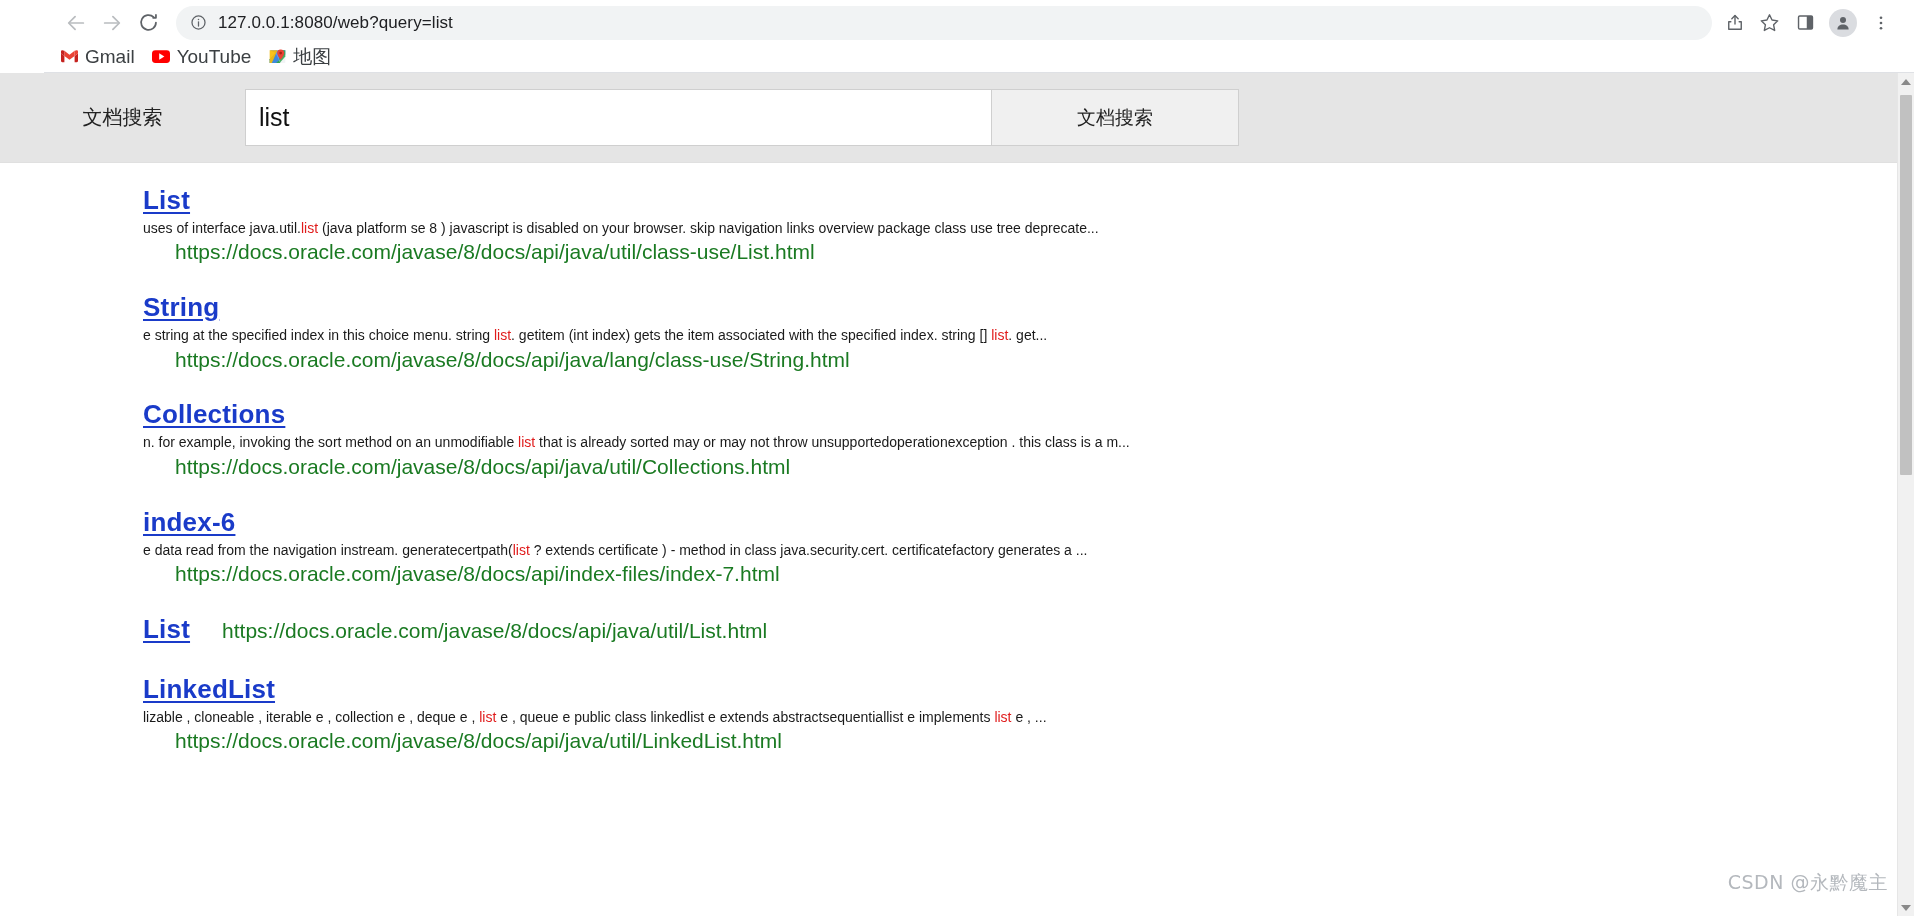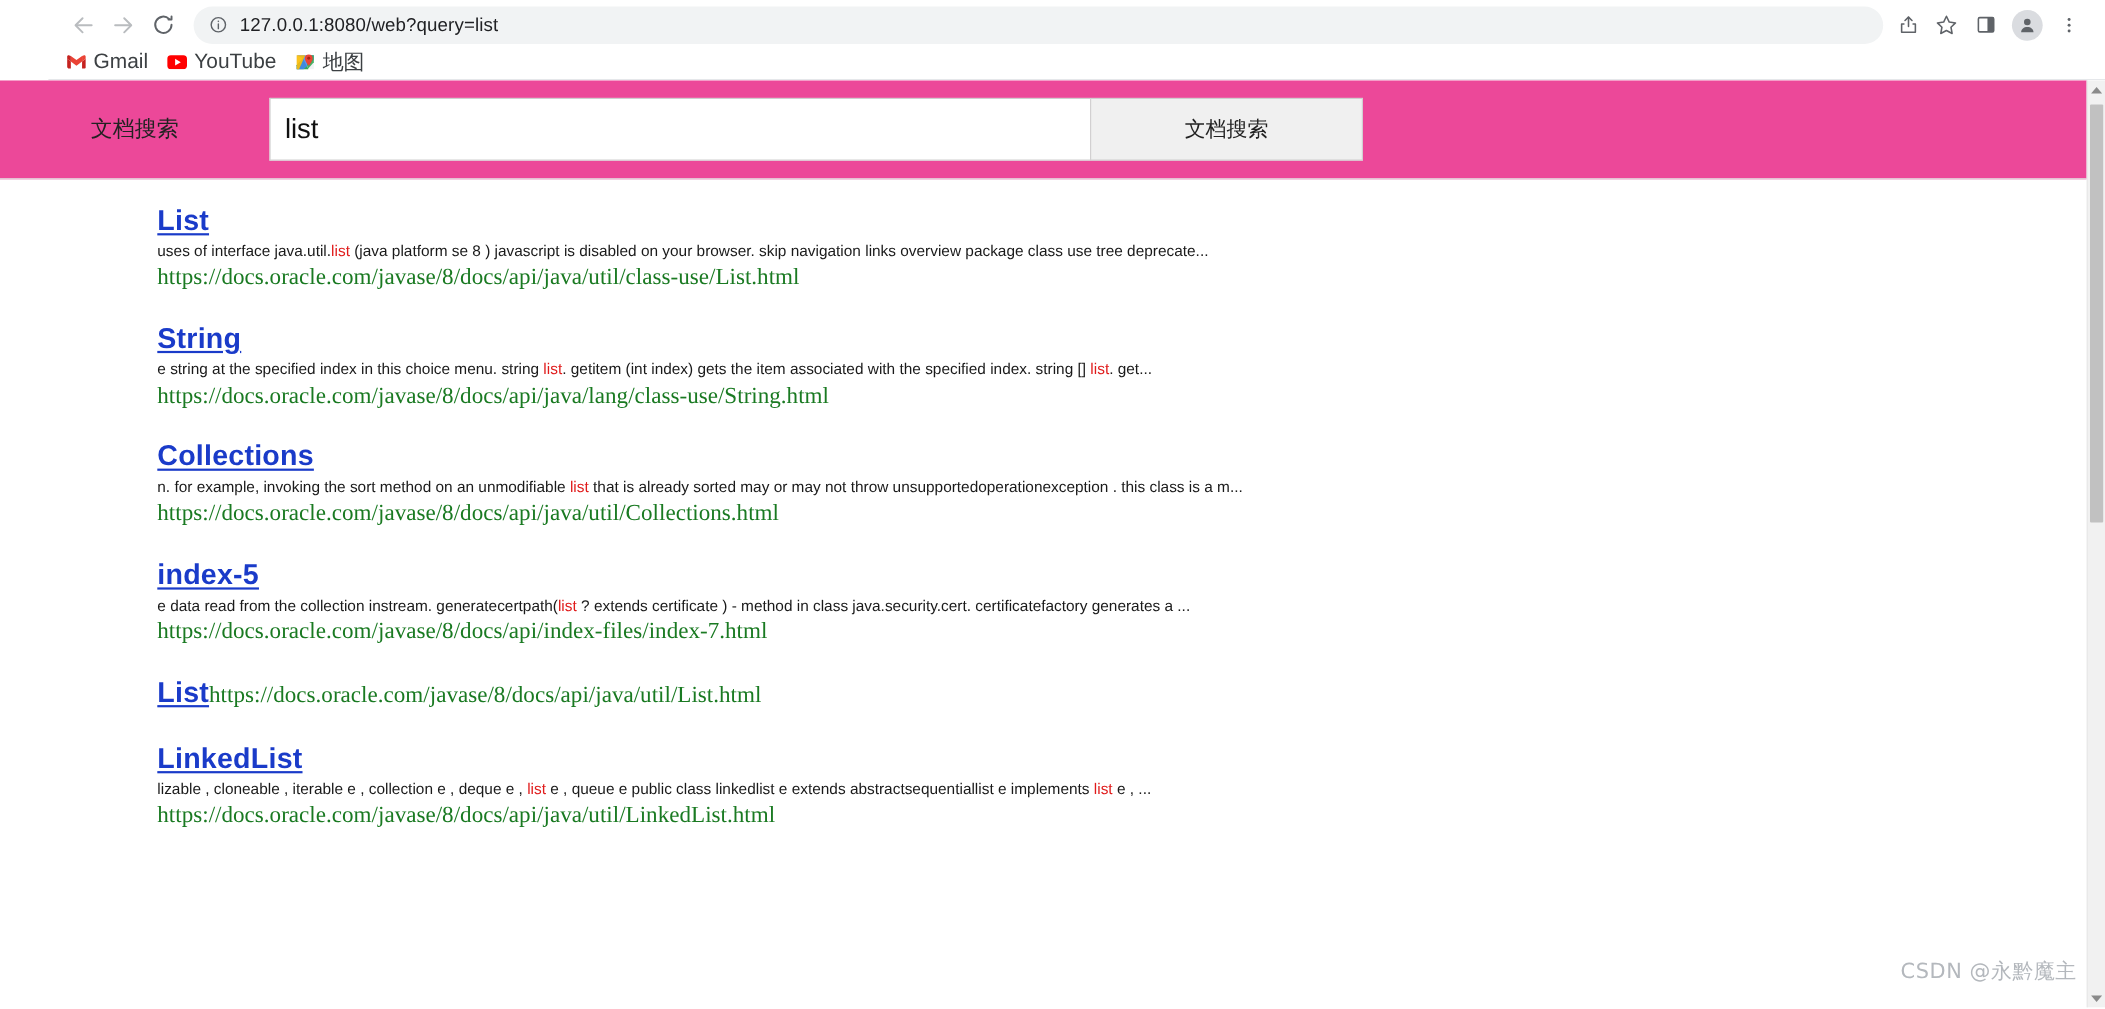--- a/index.html
+++ b/index.html
@@ -120,21 +120,21 @@
   #page-content {
     width: 1897px;
     height: 843px;
     background: #ffffff;
   }
 
   
   #search-header {
     width: 1897px;
     height: 90px;
-    background: #ec4899;
+    background: #e5e5e5;
     border-bottom: 1px solid #e0e0e0;
     display: flex;
     align-items: center;
   }
   #search-header-title {
     width: 245px;
     text-align: center;
     font-size: 20px;
     color: #222222;
     font-family: "DejaVu Sans", sans-serif;
@@ -194,23 +194,24 @@
     margin-bottom: 1px;
     white-space: nowrap;
   }
   .result-snippet em {
     color: #e01b1b;
     font-style: normal;
   }
   .result-url {
     font-size: 21px;
     color: #1a7a22;
-    font-family: Liberation Serif, serif;
+    font-family: Liberation Sans, sans-serif;
     line-height: 1.32;
     cursor: pointer;
+    margin-left: 32px;
   }
 
   
   #page-scrollbar {
     position: absolute;
     top: 0; right: 0;
     width: 17px;
     height: 843px;
     background: #f1f1f1;
     border-left: 1px solid #e6e6e6;
@@ -387,21 +388,21 @@
       <div id="search-form">
         <input id="search-input" type="text" value="list" style="">
         <button id="search-submit">文档搜索</button>
       </div>
     </div>
 
     <div id="results-list">
         <div class="result-item"><a class="result-title">List</a><div class="result-snippet"><span>uses of interface java.util.</span><em>list</em><span> (java platform se 8 ) javascript is disabled on your browser. skip navigation links overview package class use tree deprecate...</span></div><a class="result-url">https://docs.oracle.com/javase/8/docs/api/java/util/class-use/List.html</a></div>
         <div class="result-item"><a class="result-title">String</a><div class="result-snippet"><span>e string at the specified index in this choice menu. string </span><em>list</em><span>. getitem (int index) gets the item associated with the specified index. string [] </span><em>list</em><span>. get...</span></div><a class="result-url">https://docs.oracle.com/javase/8/docs/api/java/lang/class-use/String.html</a></div>
         <div class="result-item"><a class="result-title">Collections</a><div class="result-snippet"><span>n. for example, invoking the sort method on an unmodifiable </span><em>list</em><span> that is already sorted may or may not throw unsupportedoperationexception . this class is a m...</span></div><a class="result-url">https://docs.oracle.com/javase/8/docs/api/java/util/Collections.html</a></div>
-        <div class="result-item"><a class="result-title">index-5</a><div class="result-snippet"><span>e data read from the collection instream. generatecertpath(</span><em>list</em><span> ? extends certificate ) - method in class java.security.cert. certificatefactory generates a ...</span></div><a class="result-url">https://docs.oracle.com/javase/8/docs/api/index-files/index-7.html</a></div>
+        <div class="result-item"><a class="result-title">index-6</a><div class="result-snippet"><span>e data read from the navigation instream. generatecertpath(</span><em>list</em><span> ? extends certificate ) - method in class java.security.cert. certificatefactory generates a ...</span></div><a class="result-url">https://docs.oracle.com/javase/8/docs/api/index-files/index-7.html</a></div>
         <div class="result-item"><a class="result-title">List</a><a class="result-url">https://docs.oracle.com/javase/8/docs/api/java/util/List.html</a></div>
         <div class="result-item"><a class="result-title">LinkedList</a><div class="result-snippet"><span>lizable , cloneable , iterable e , collection e , deque e , </span><em>list</em><span> e , queue e public class linkedlist e extends abstractsequentiallist e implements </span><em>list</em><span> e , ...</span></div><a class="result-url">https://docs.oracle.com/javase/8/docs/api/java/util/LinkedList.html</a></div>
       </div>
 
   </div>
 
   <div id="page-scrollbar">
     <div id="scroll-up-arrow">
         <span class="arrow-up"></span>
       </div>

